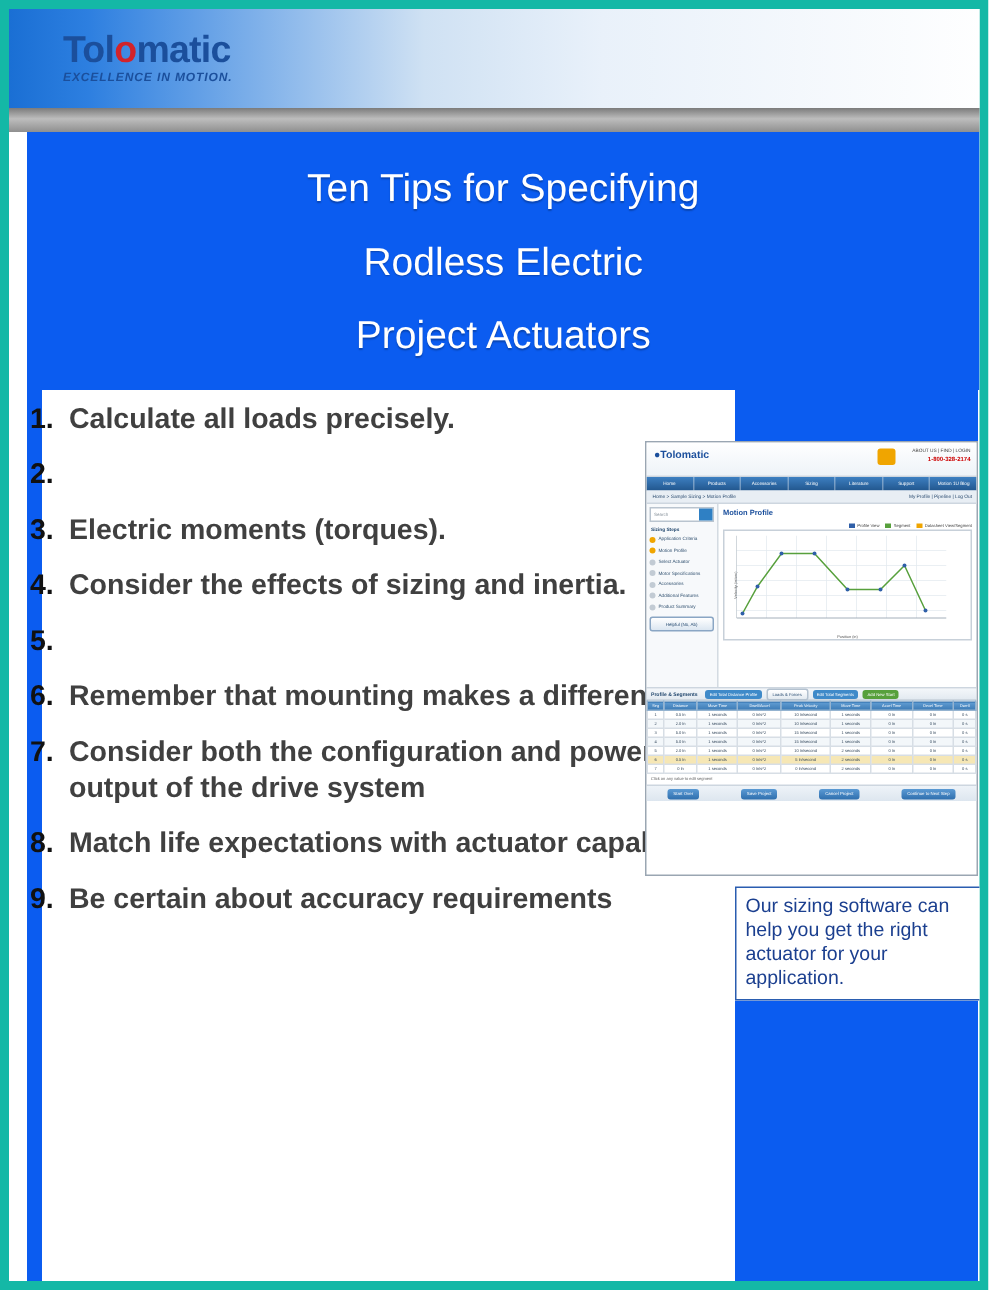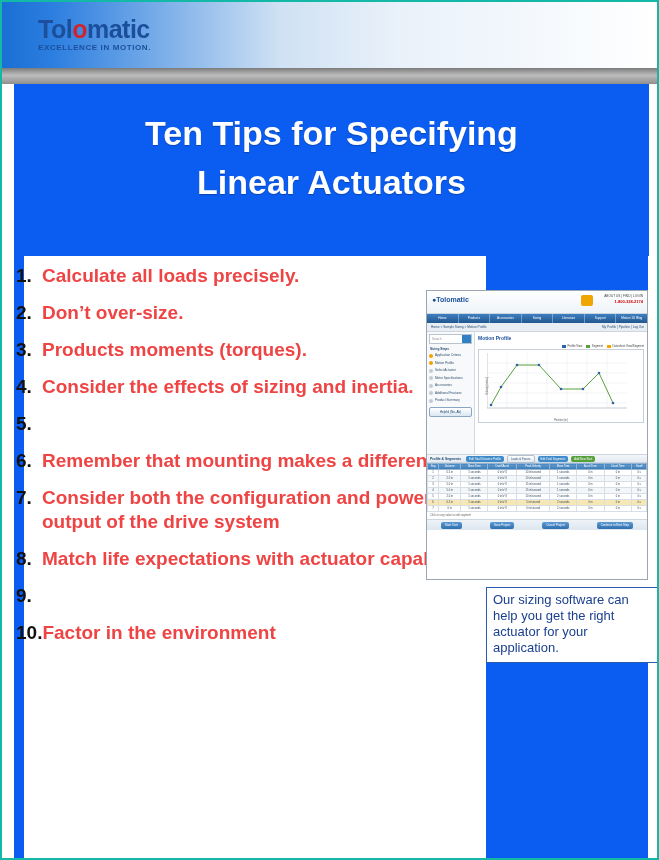--- a/index.html
+++ b/index.html
@@ -9,21 +9,21 @@
   }
   body {
     font-family: "Liberation Sans", sans-serif;
   }
   .page {
     position: relative;
     width: 659px;
     height: 860px;
     background: #ffffff;
     overflow: hidden;
-    border: 2px solid #14b8a6;
+    border: 6px solid #14b8a6;
     box-sizing: border-box;
   }
 
   
   .header-band {
     position: absolute;
     left: 0; top: 0;
     width: 659px; height: 66px;
     background: linear-gradient(to right, #1a6fd4 0%, #2d7fe0 8%, #cfe1f3 42%, #e9f1fa 60%, #ffffff 100%);
   }
@@ -45,37 +45,38 @@
     color: #1b4f9c;
     line-height: 26px;
     font-family: "Liberation Sans", sans-serif;
   }
   .logo-main .o-red { color: #d2232a; }
   .logo-tag {
     font-size: 8px;
     font-weight: bold;
     color: #1b4f9c;
     letter-spacing: 0.6px;
+    font-style: italic;
     margin-top: 1px;
   }
 
   
   .title-block {
     position: absolute;
     left: 12px; top: 82px;
     width: 635px; height: 172px;
     background: #0b5cf0;
   }
   .title-text {
     color: #ffffff;
-    font-size: 34px;
-    font-weight: bold;
+    font-size: 26px;
+    font-weight: normal;
     text-align: center;
     line-height: 49px;
-    padding-top: 25px;
+    padding-top: 13px;
     text-shadow: 0 1px 1px rgba(0,0,0,0.25);
   }
 
   
   .tips {
     position: absolute;
     left: 14px; top: 262px;
     width: 470px;
   }
   .tip {
@@ -88,21 +89,21 @@
     min-width: 26px;
     font-size: 19px;
     font-weight: bold;
     color: #111111;
     text-align: left;
     line-height: 24px;
   }
   .tip-text {
     font-size: 19px;
     font-weight: bold;
-    color: #ef4444;
+    color: #404040;
     line-height: 24px;
   }
 
   
   .app-shot {
     position: absolute;
     left: 424px; top: 288px;
     width: 222px; height: 290px;
     background: #ffffff;
     border: 1px solid #9aa6b2;
@@ -386,40 +387,40 @@
     <div class="logo-wrap">
       <div class="logo-main"><span>Tol</span><span class="o-red">o</span><span>matic</span></div>
       <div class="logo-tag">EXCELLENCE IN MOTION.</div>
     </div>
   </div>
   <div class="header-grad-under"></div>
 
   <div class="title-block">
     <div class="title-text">
       <div>Ten Tips for Specifying</div>
-      <div>Linear Actuators</div>
+      <div>Rodless Electric</div>
+      <div>Project Actuators</div>
     </div>
   </div>
 
   <div class="left-blue-fill"></div>
   <div class="right-strip-top"></div>
   <div class="right-strip"></div>
 
   <div class="tips">
     <div class="tip">
       <div class="tip-num">1.</div>
       <div class="tip-text">Calculate all loads precisely.</div>
     </div>
     <div class="tip">
       <div class="tip-num">2.</div>
-      <div class="tip-text">Don’t over-size.</div>
     </div>
     <div class="tip">
       <div class="tip-num">3.</div>
-      <div class="tip-text">Products moments (torques).</div>
+      <div class="tip-text">Electric moments (torques).</div>
     </div>
     <div class="tip">
       <div class="tip-num">4.</div>
       <div class="tip-text">Consider the effects of sizing and inertia.</div>
     </div>
     <div class="tip">
       <div class="tip-num">5.</div>
     </div>
     <div class="tip">
       <div class="tip-num">6.</div>
@@ -428,24 +429,21 @@
     <div class="tip">
       <div class="tip-num">7.</div>
       <div class="tip-text">Consider both the configuration and power output of the drive system</div>
     </div>
     <div class="tip">
       <div class="tip-num">8.</div>
       <div class="tip-text">Match life expectations with actuator capabilities</div>
     </div>
     <div class="tip">
       <div class="tip-num">9.</div>
-    </div>
-    <div class="tip">
-      <div class="tip-num">10.</div>
-      <div class="tip-text">Factor in the environment</div>
+      <div class="tip-text">Be certain about accuracy requirements</div>
     </div>
   </div>
 
   <div class="app-shot">
 
     <div class="as-topbar">
       <div class="as-logo">●<span>Tolomatic</span></div>
       <div class="as-orange"></div>
       <div class="as-topright">
         <div>ABOUT US  |  FIND  |  LOGIN</div>

